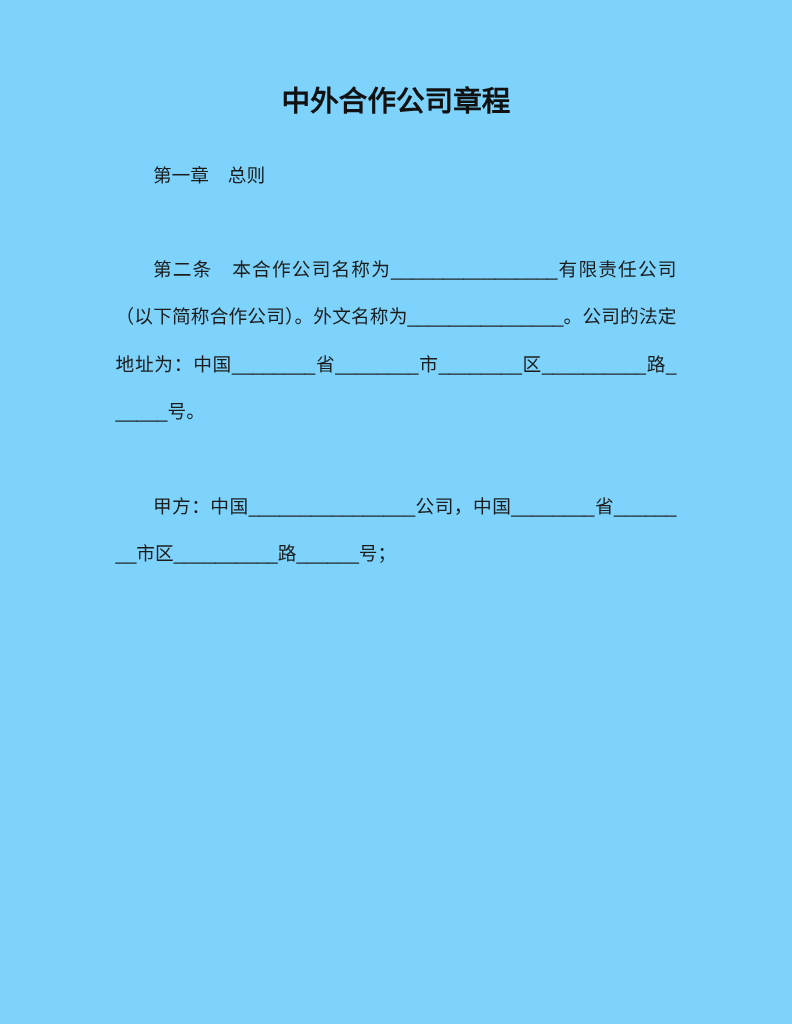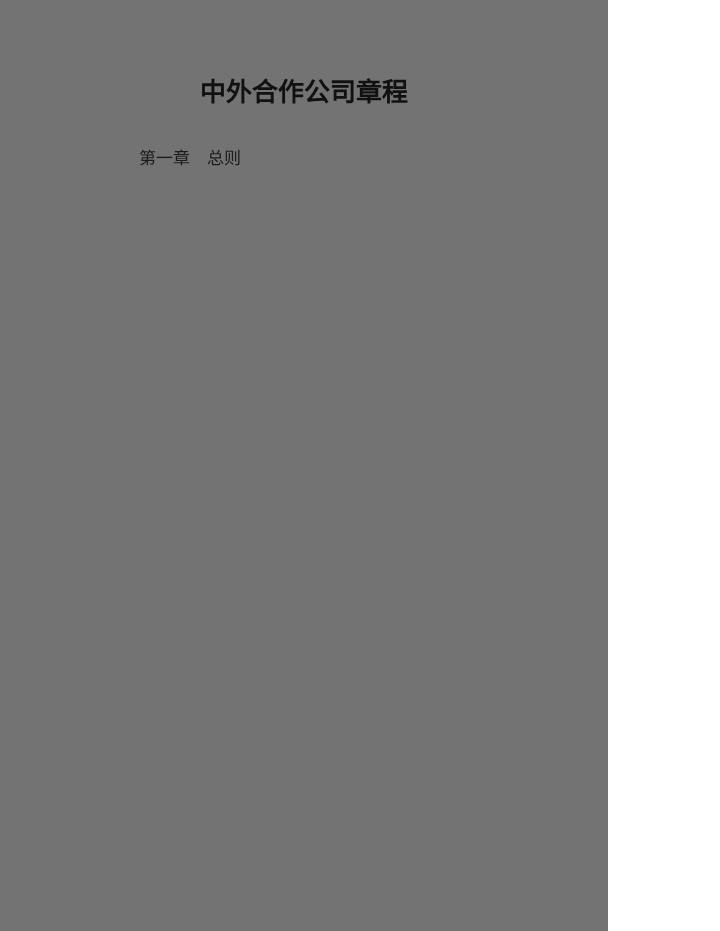--- a/index.html
+++ b/index.html
@@ -11,41 +11,40 @@
   body {
     width: 720px;
     height: 931px;
     overflow: hidden;
     font-family: "Liberation Sans", "DejaVu Sans", sans-serif;
     color: #1c1c1c;
     -webkit-font-smoothing: antialiased;
   }
   .page {
     box-sizing: border-box;
-    width: 608px;
+    width: 720px;
     height: 931px;
     padding: 72px 105px 0 105px;
-    background: #737373;
+    background: #7dd3fc;
   }
   .doc-title {
     margin: 0;
     font-size: 26px;
     line-height: 40px;
     font-weight: bold;
     text-align: center;
     color: #111111;
   }
   .chapter-heading {
     margin: 26px 0 0 0;
     font-size: 17px;
     line-height: 43px;
     text-indent: 2em;
     font-weight: normal;
     white-space: pre-wrap;
-    font-family: Liberation Mono, monospace;
   }
   .para {
     margin: 43px 0 0 0;
     font-size: 17px;
     line-height: 43px;
     text-indent: 2em;
     text-align: justify;
     text-justify: inter-ideograph;
     word-break: break-all;
     white-space: pre-wrap;
@@ -54,16 +53,18 @@
 </head>
 <body>
 
 <div class="page">
 
   <h1 class="doc-title">中外合作公司章程</h1>
 
   <div class="chapter-heading">第一章　总则</div>
 
 
+  <p class="para">第二条　本合作公司名称为________________有限责任公司（以下简称合作公司）。外文名称为_______________。公司的法定地址为：中国________省________市________区__________路______号。</p>
 
 
+  <p class="para">甲方：中国________________公司，中国________省________市区__________路______号；</p>
 
 </div>
 
 </body></html>

